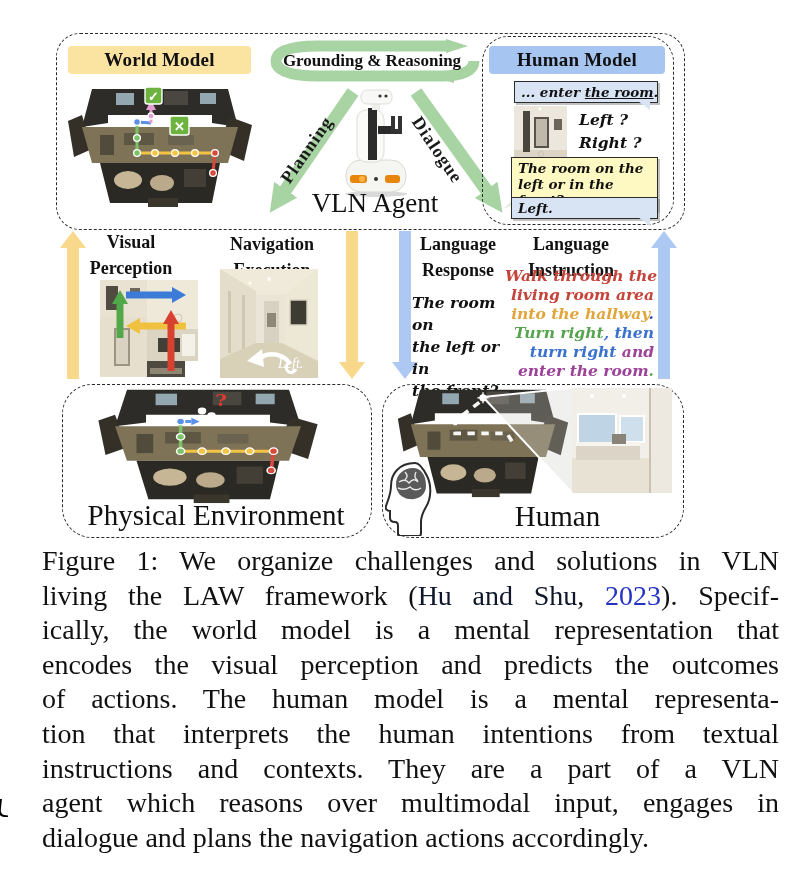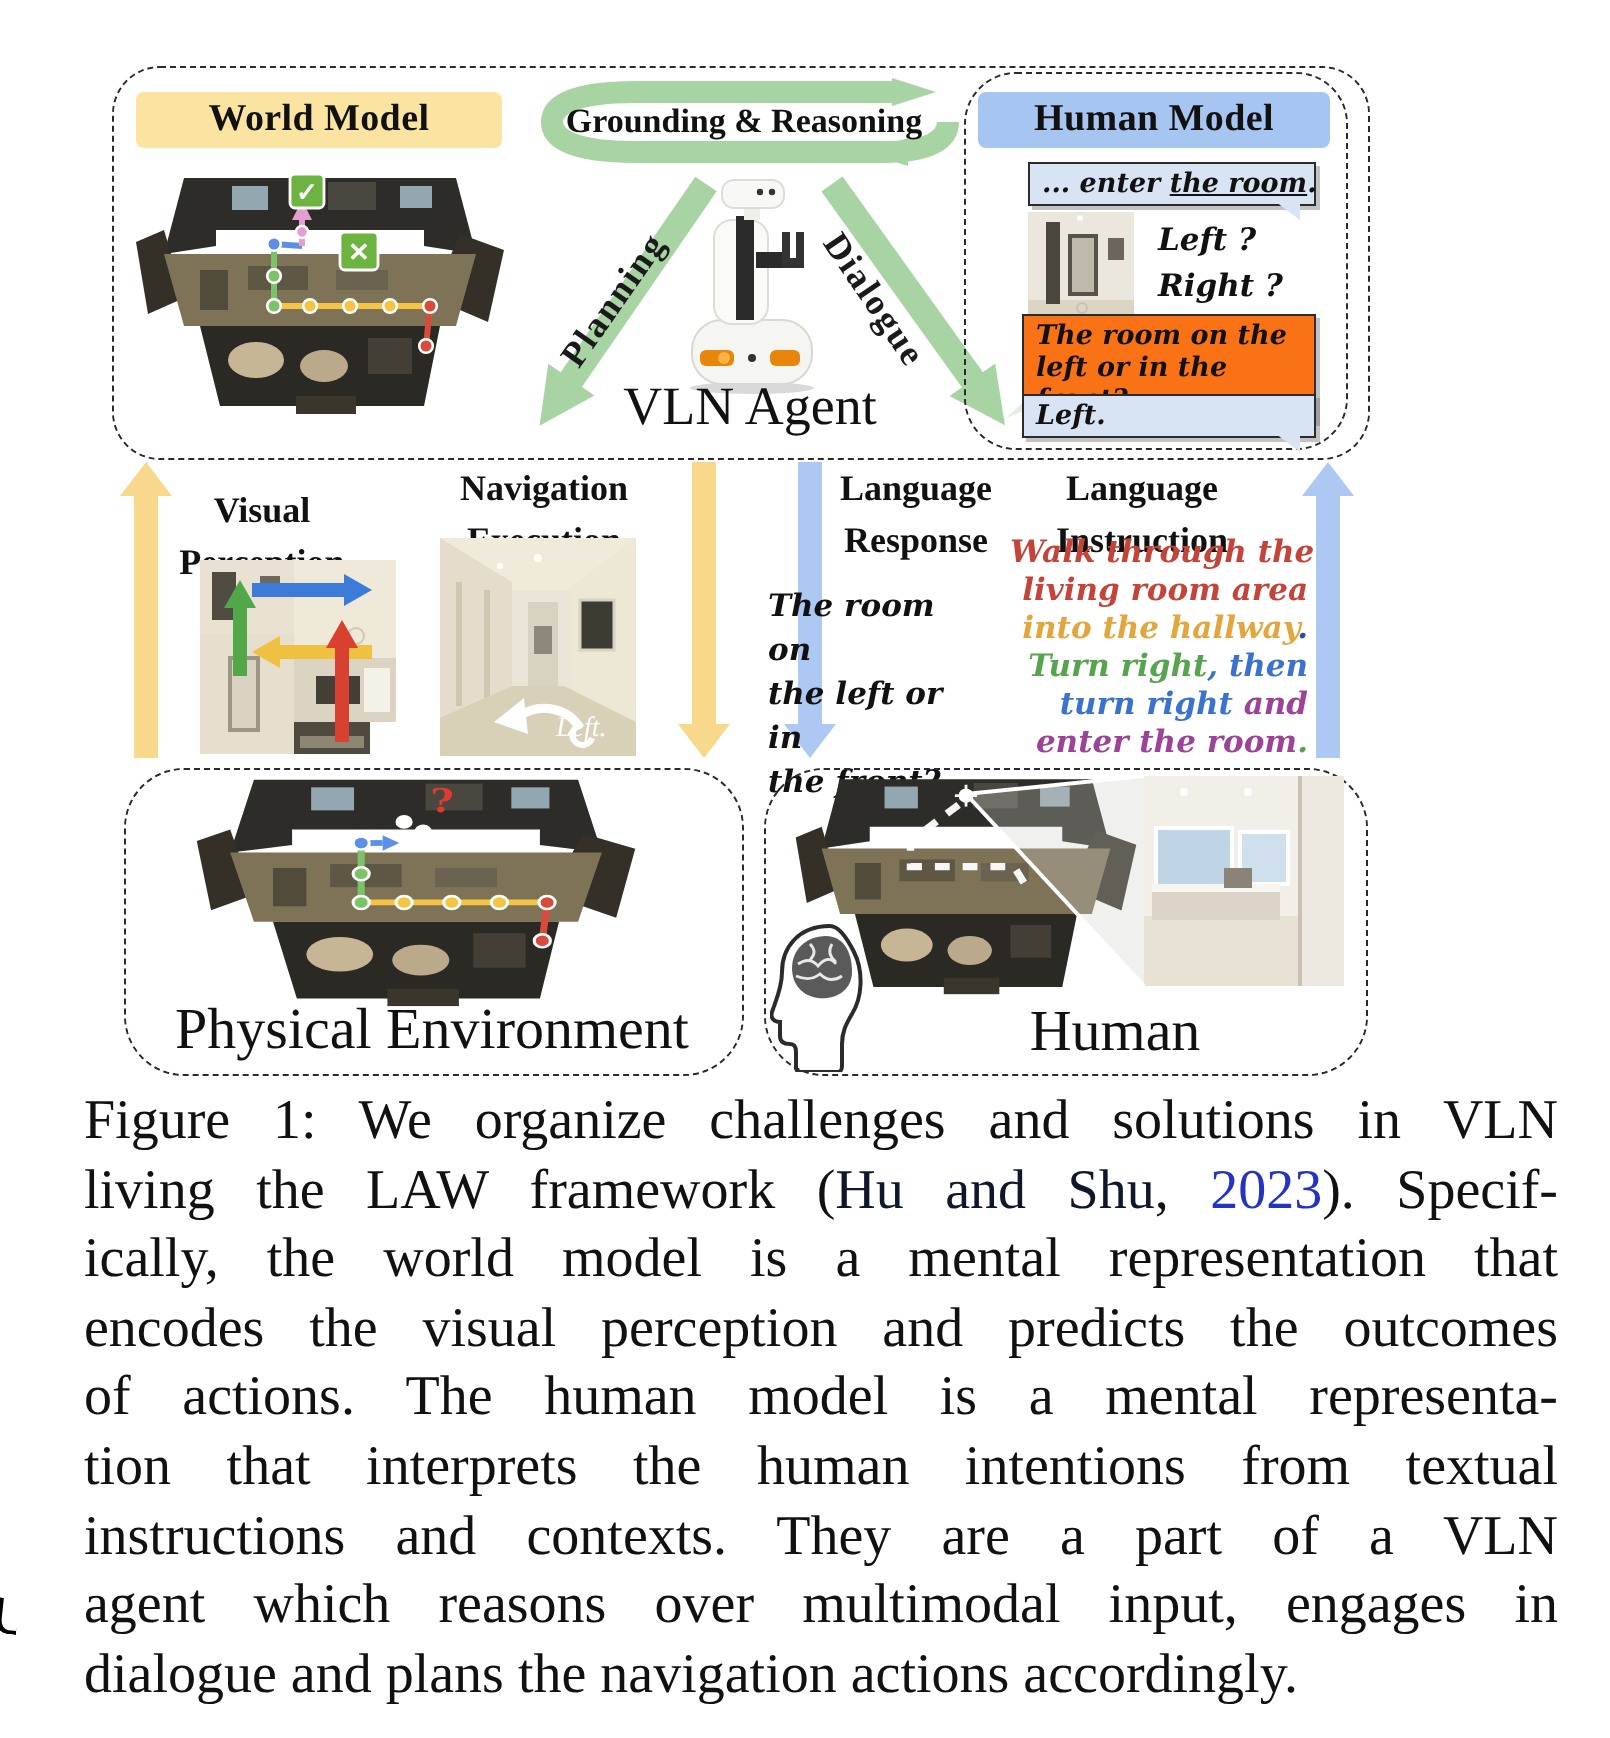--- a/index.html
+++ b/index.html
@@ -24,28 +24,28 @@
   
   .mid-h{position:absolute;text-align:center;font-weight:bold;font-size:18px;line-height:26px;}
   
   .varrow{position:absolute;width:26px;height:148px;top:231px;}
   .yellow{color:#f8d88a;} .blue{color:#adc9f3;}
   
   .bubble{position:absolute;border:1px solid #2b2b2b;box-shadow:2px 2px 0 rgba(120,120,120,.45);
           font-family:"DejaVu Serif",serif;font-style:italic;font-weight:bold;font-size:13.5px;
           padding:2px 6px;line-height:16px;}
   .bub-blue{background:#d8e4f4;}
-  .bub-green{background:#f97316;}
+  .bub-green{background:#fef9c3;}
   .tail-br{position:absolute;right:7px;bottom:-8px;width:12px;height:9px;background:#d8e4f4;
            clip-path:polygon(0 0,100% 0,100% 100%);filter:drop-shadow(1px 1px 0 #555);}
   .tail-bl{position:absolute;left:-9px;bottom:1px;width:11px;height:10px;background:#e3efd9;
            clip-path:polygon(100% 0,0 100%,100% 55%);filter:drop-shadow(-1px 1px 0 #555);}
   .opt-txt{position:absolute;left:579px;top:108px;font-family:"DejaVu Serif",serif;font-style:italic;
            font-size:15.5px;line-height:23px;font-weight:bold;}
-  .lr-text{position:absolute;left:384px;top:292px;width:108px;font-family:"DejaVu Serif",serif;
+  .lr-text{position:absolute;left:412px;top:292px;width:108px;font-family:"DejaVu Serif",serif;
            font-style:italic;font-size:15.5px;line-height:22px;font-weight:bold;}
   .li-lines{position:absolute;left:505px;top:266px;width:149px;text-align:right;
             font-family:"DejaVu Serif",serif;font-style:italic;font-weight:bold;
             font-size:15.5px;line-height:19px;}
   .li-line{white-space:nowrap;}
   
   .big-label{position:absolute;text-align:center;font-size:29px;}
   
   .caption{position:absolute;left:42px;top:544px;width:737px;font-size:28px;line-height:34.6px;}
   .cap-line{text-align:justify;text-align-last:justify;}
@@ -193,21 +193,21 @@
   <svg class="varrow yellow" style="left:339px" viewBox="0 0 26 148">
     <polygon points="13,148 0,131 7,131 7,0 19,0 19,131 26,131" fill="currentColor"></polygon>
     </svg>
   <svg class="varrow blue" style="left:392px" viewBox="0 0 26 148">
     <polygon points="13,148 0,131 7,131 7,0 19,0 19,131 26,131" fill="currentColor"></polygon>
     </svg>
   <svg class="varrow blue" style="left:651px" viewBox="0 0 26 148">
     <polygon points="13,0 26,17 19,17 19,148 7,148 7,17 0,17" fill="currentColor"></polygon>
     </svg>
 
-  <div class="mid-h" style="left:88px;top:242px;width:86px">
+  <div class="mid-h" style="left:88px;top:229px;width:86px">
     <div>Visual</div>
     <div>Perception</div>
   </div>
   <div class="mid-h" style="left:218px;top:231px;width:108px">
     <div>Navigation</div>
     <div>Execution</div>
   </div>
   <div class="mid-h" style="left:412px;top:231px;width:92px">
     <div>Language</div>
     <div>Response</div>

